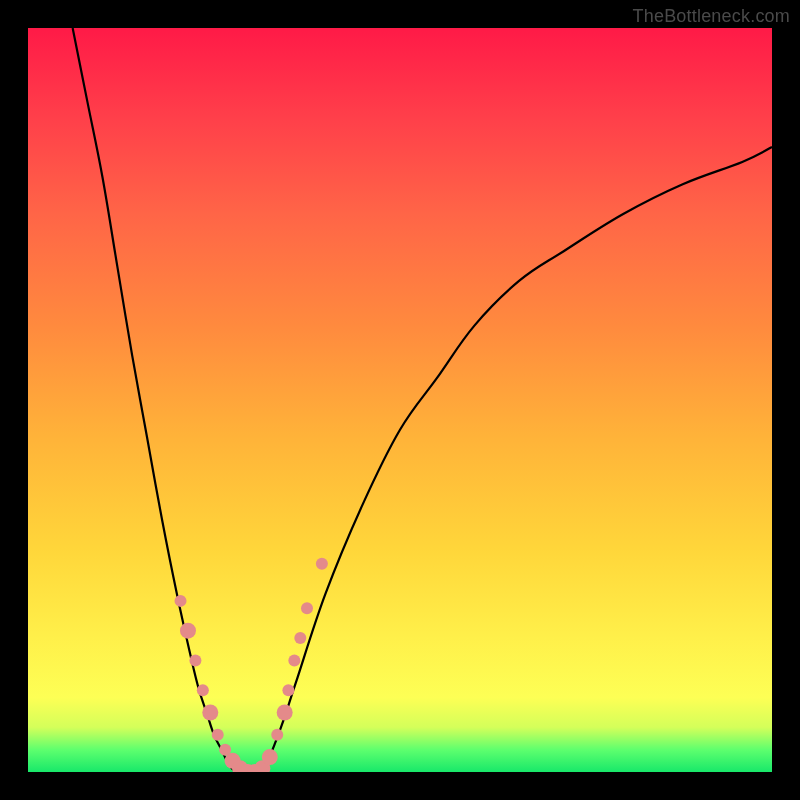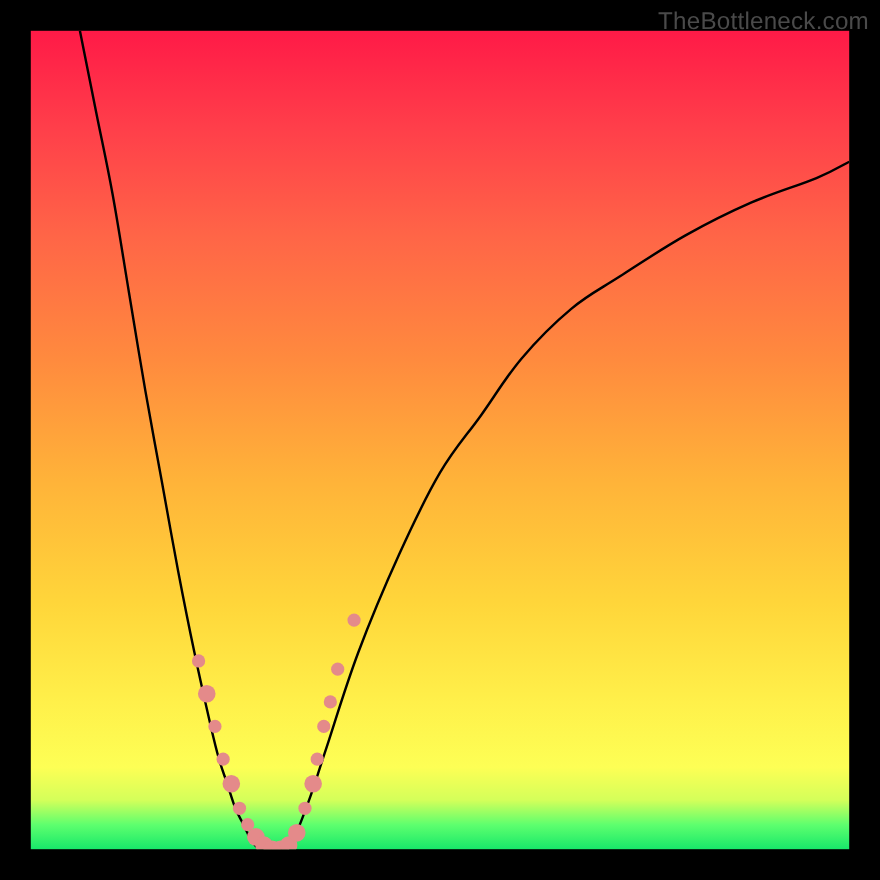--- a/index.html
+++ b/index.html
@@ -35,21 +35,21 @@
       #d4ff5a 94%,
       #5eff6e 97%,
       #18e86a 100%
     );
   }
   .watermark {
     position: absolute;
     top: 6px;
     right: 10px;
     font-family: Arial, Helvetica, sans-serif;
-    font-size: 22px;
+    font-size: 18px;
     font-weight: 400;
     color: #4a4a4a;
     letter-spacing: 0.2px;
   }
   svg.curve {
     position: absolute;
     left: 0;
     top: 0;
     width: 744px;
     height: 744px;

